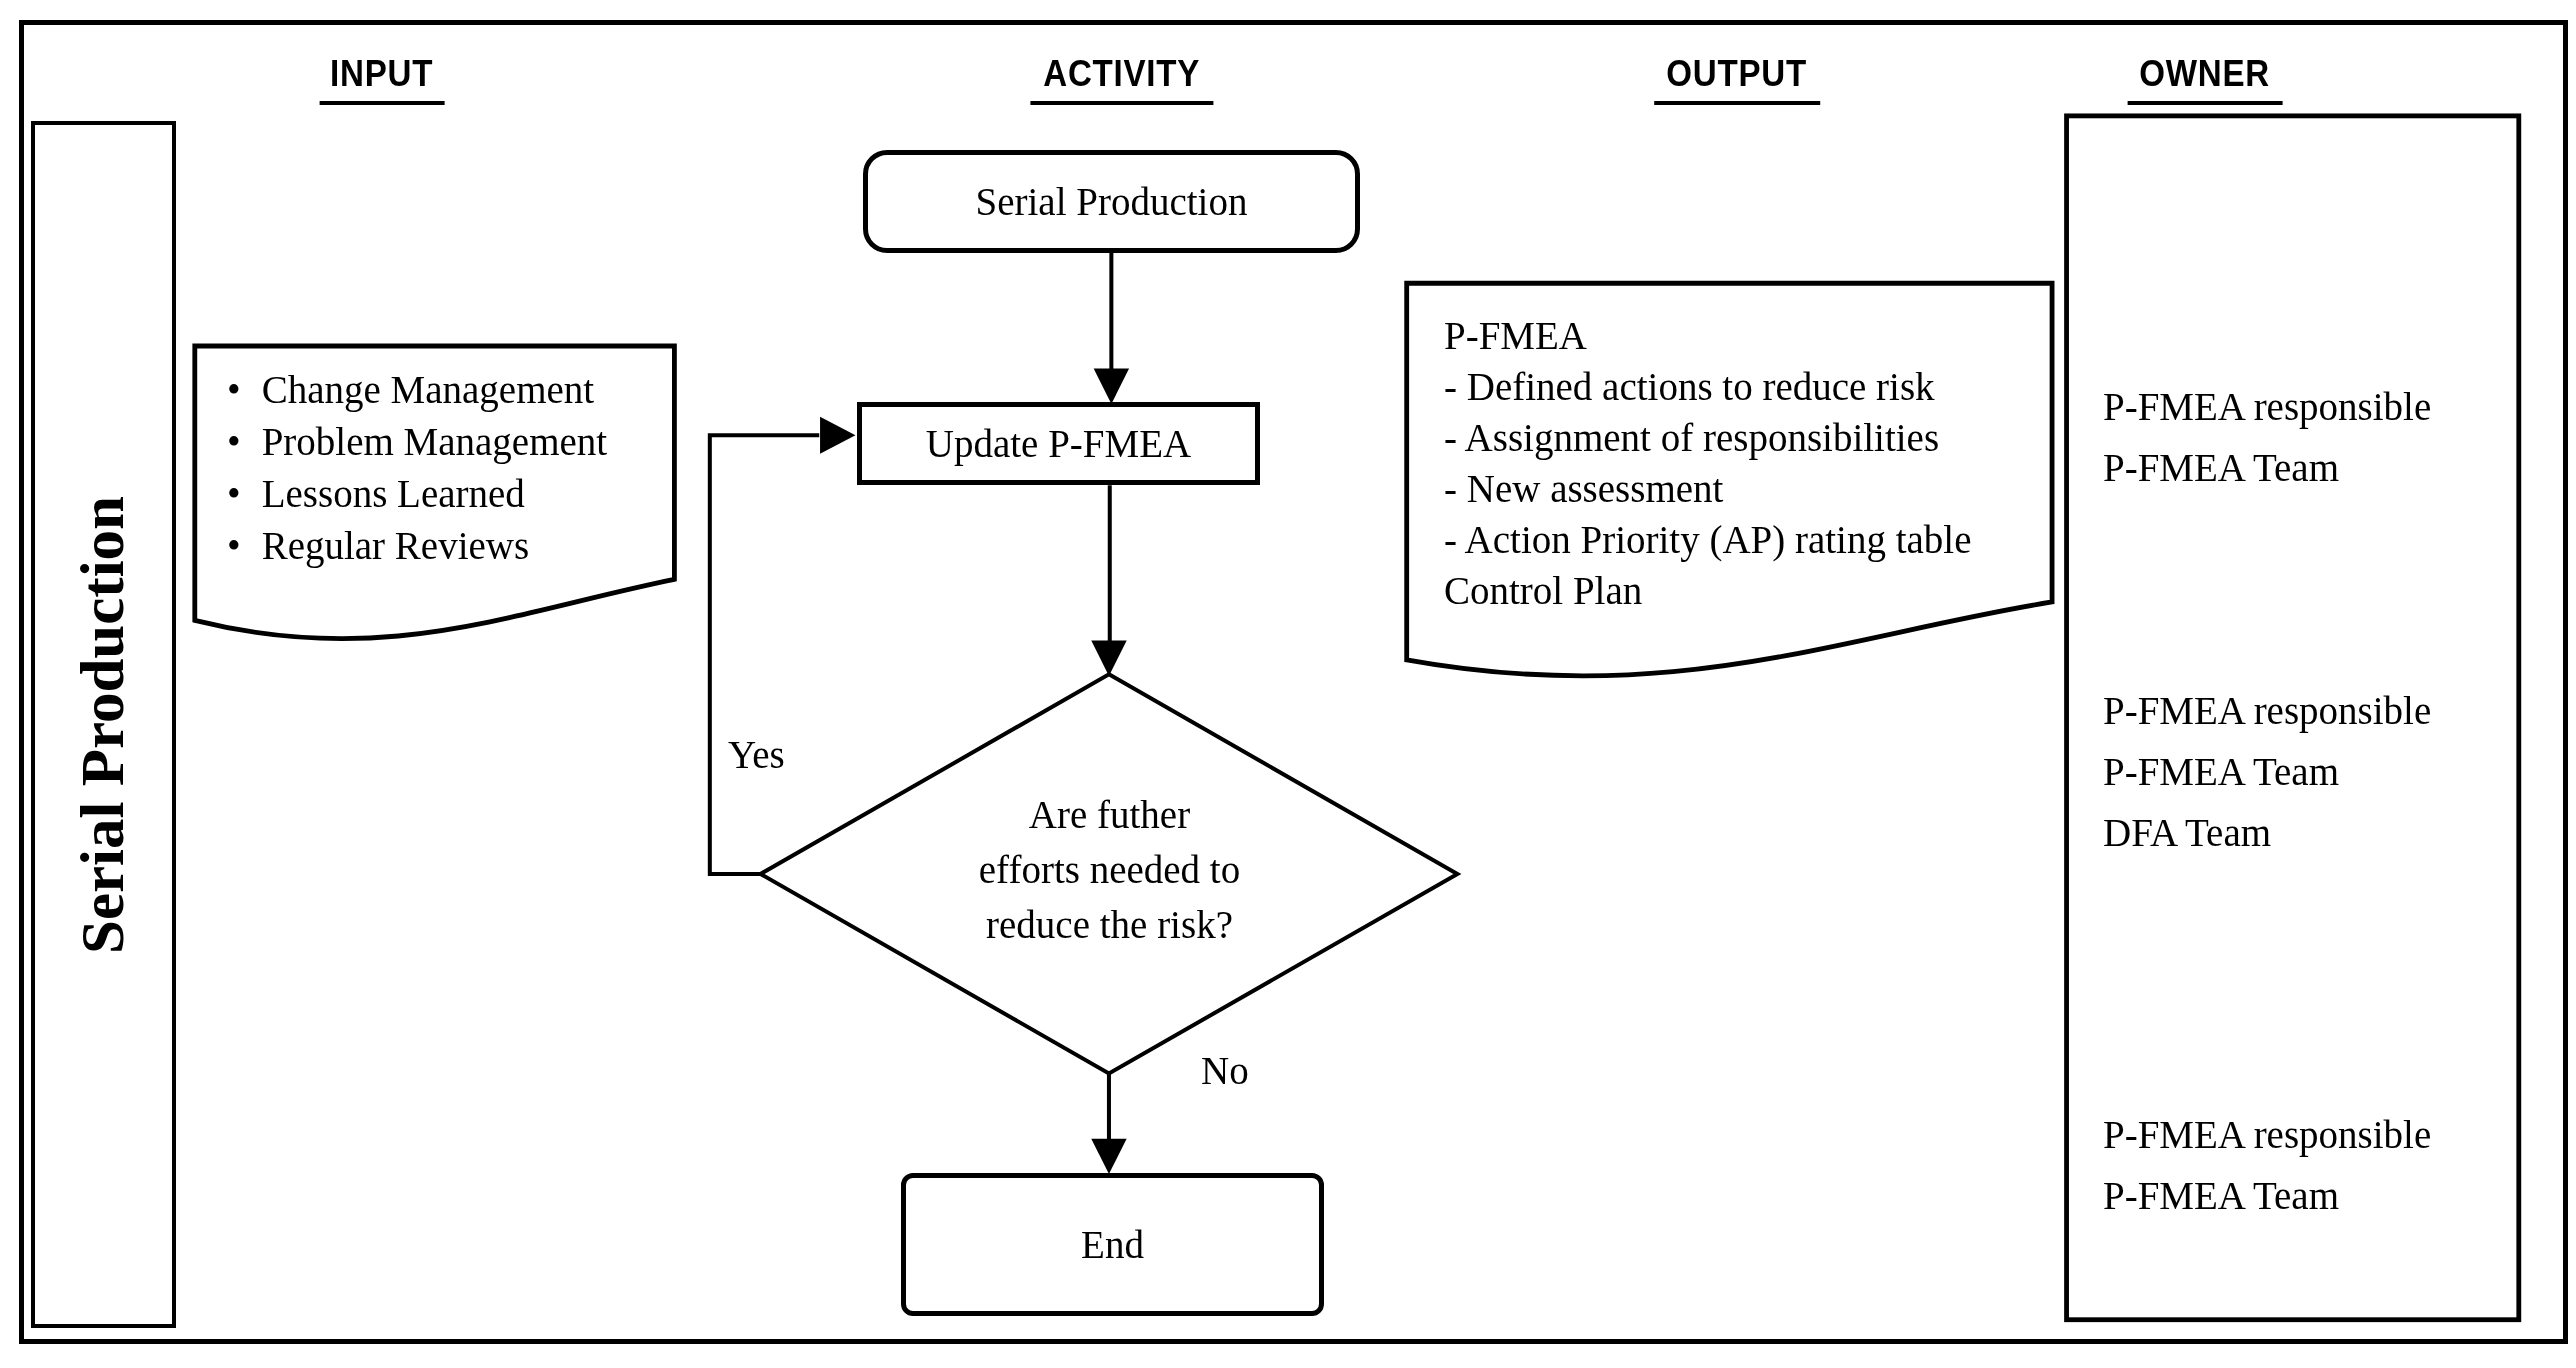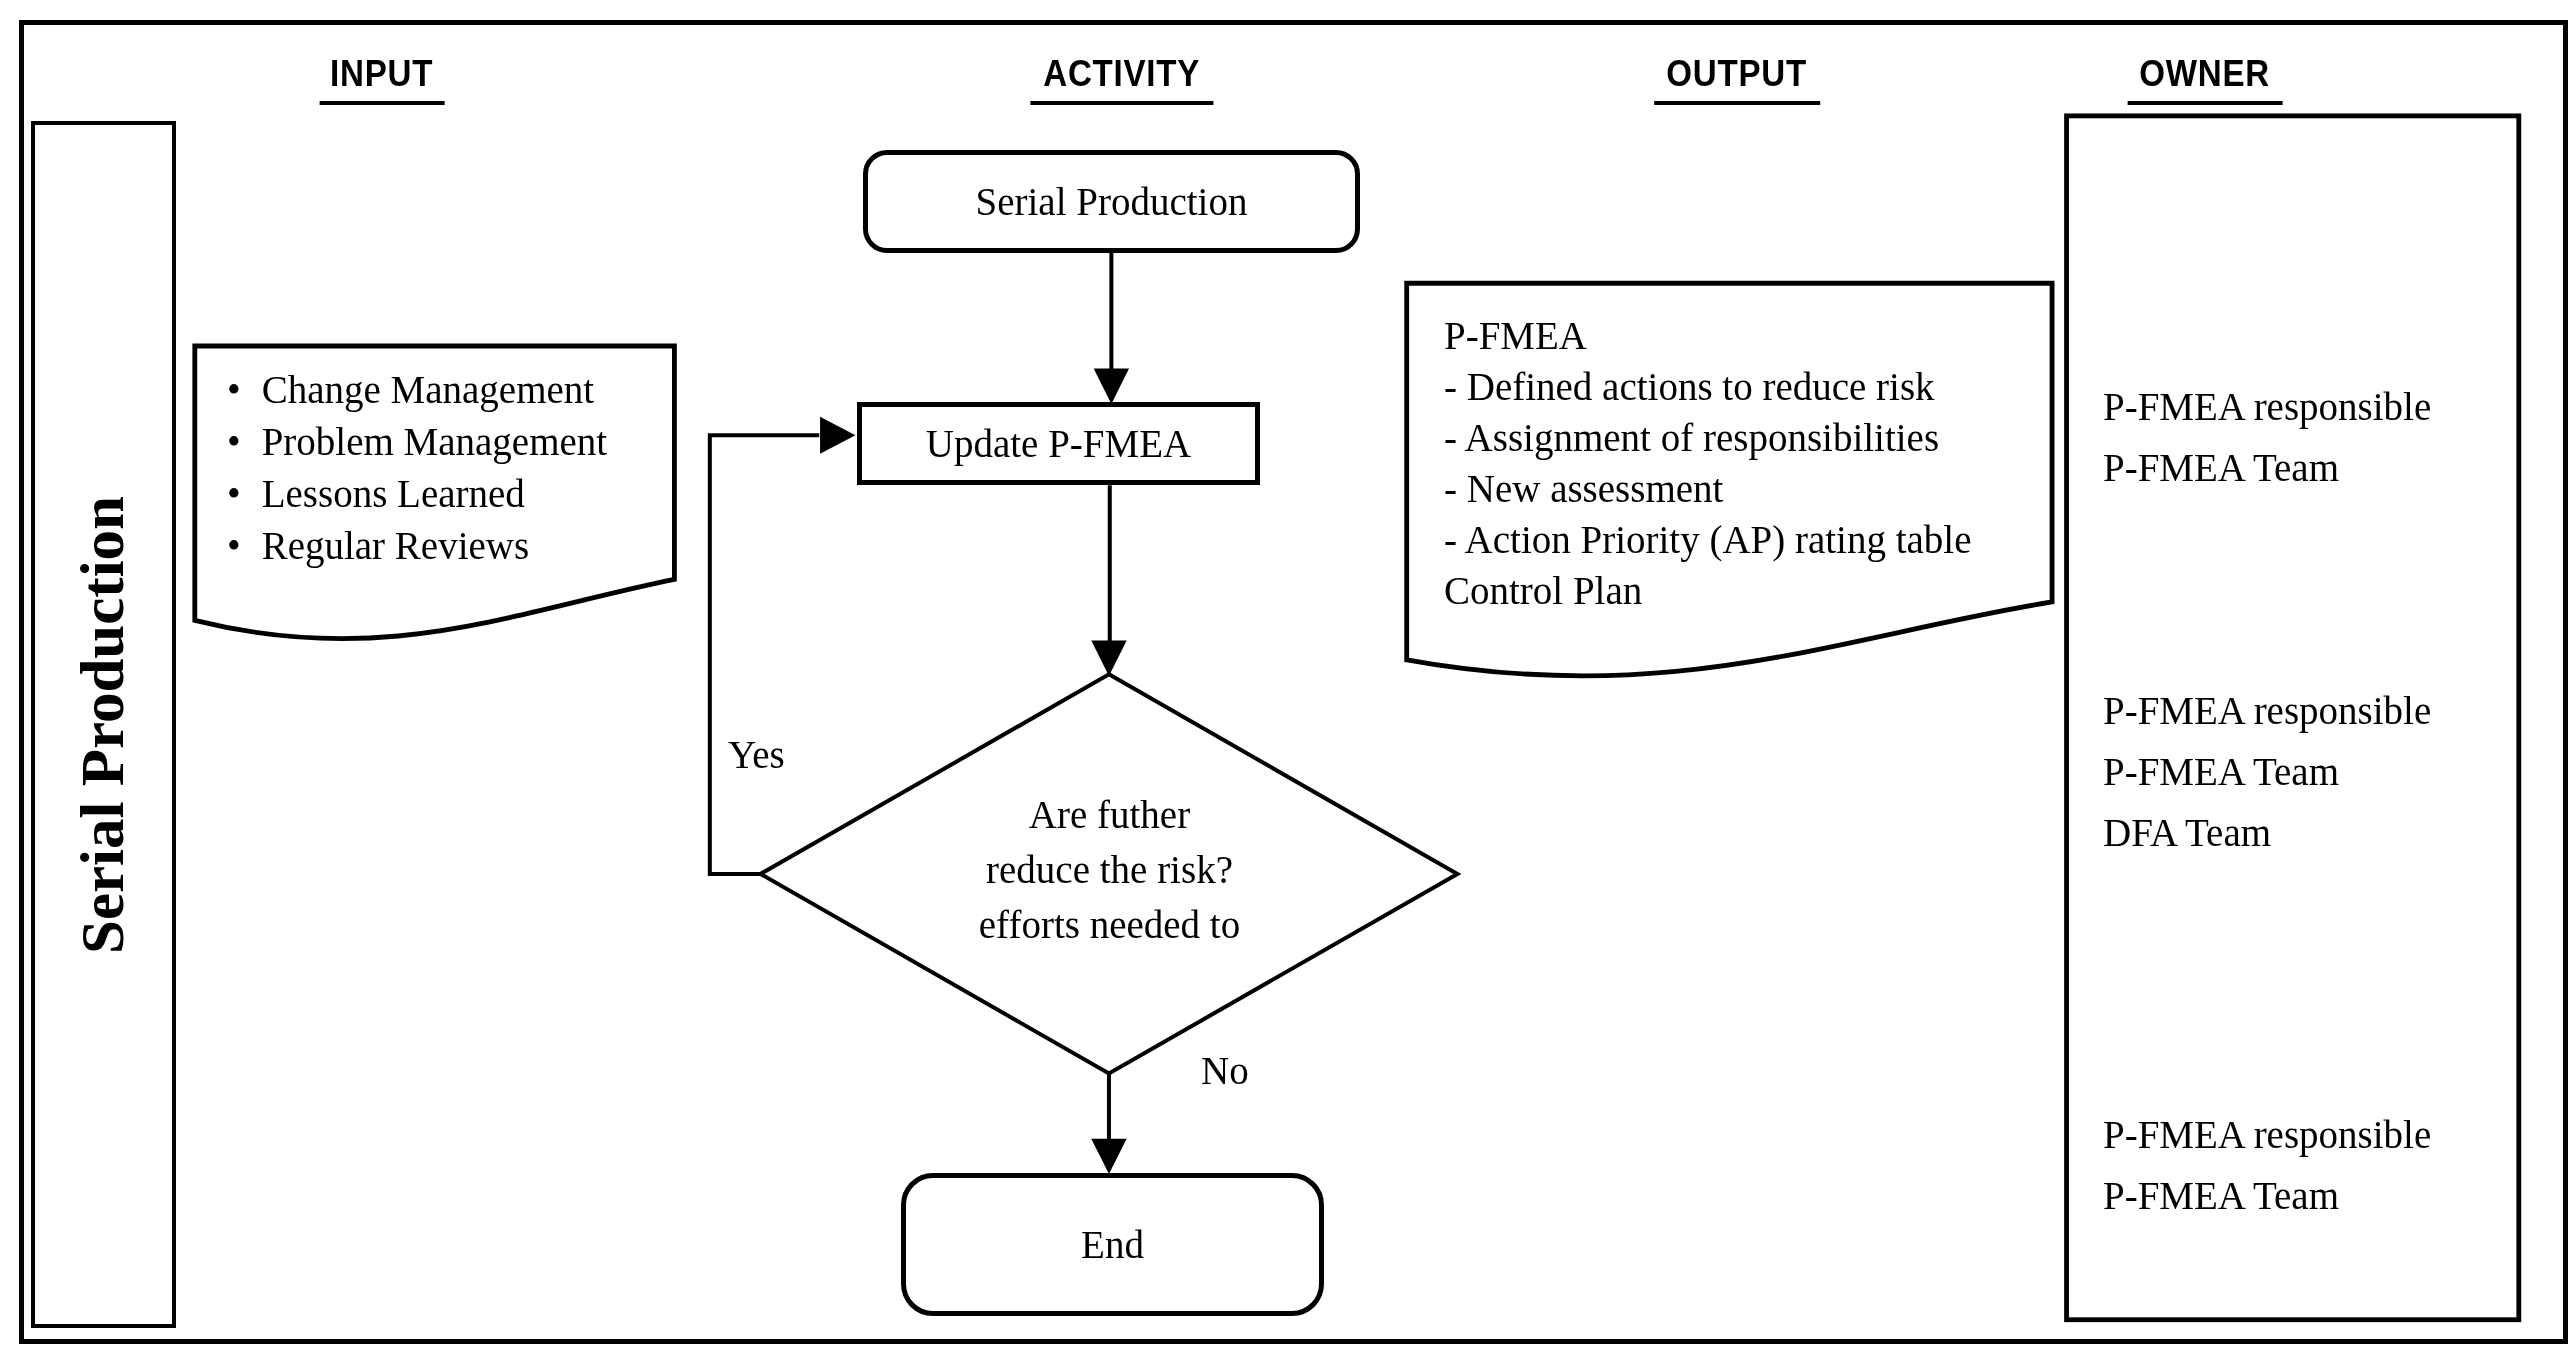--- a/index.html
+++ b/index.html
@@ -54,21 +54,21 @@
   .node {
     position: absolute;
     box-sizing: border-box;
     border: 5.6px solid #000;
     background: #fff;
     display: flex; align-items: center; justify-content: center;
     font-size: 39px;
     text-align: center;
   }
   .node.rounded-lg { border-radius: 24px; }
-  .node.rounded-xl { border-radius: 32px; text-align: center; }
+  .node.rounded-xl { border-radius: 12px; text-align: center; }
   .start-box  { left: 863px; top: 150px;  width: 497px; height: 103px; }
   .update-box { left: 857px; top: 402px;  width: 403px; height: 83px; }
   .end-box    { left: 901px; top: 1173px; width: 423px; height: 143px; }
   .doc-text {
     position: absolute;
     font-size: 39px;
     line-height: 52px;
     white-space: nowrap;
   }
   .input-list { left: 227px; top: 364px; }
@@ -154,22 +154,22 @@
   </div>
 
   <div class="node rounded-lg start-box">
     <span>Serial Production</span>
   </div>
   <div class="node update-box">
     <span>Update P-FMEA</span>
   </div>
   <div class="diamond-label">
     <div>Are futher</div>
+    <div>efforts needed to</div>
     <div>reduce the risk?</div>
-    <div>efforts needed to</div>
   </div>
   <div class="node rounded-xl end-box">
     <span>End</span>
   </div>
 
   <div class="edge-label yes-label">Yes</div>
   <div class="edge-label no-label">No</div>
 
   <div class="doc-text output-list">
     <div>P-FMEA</div>

